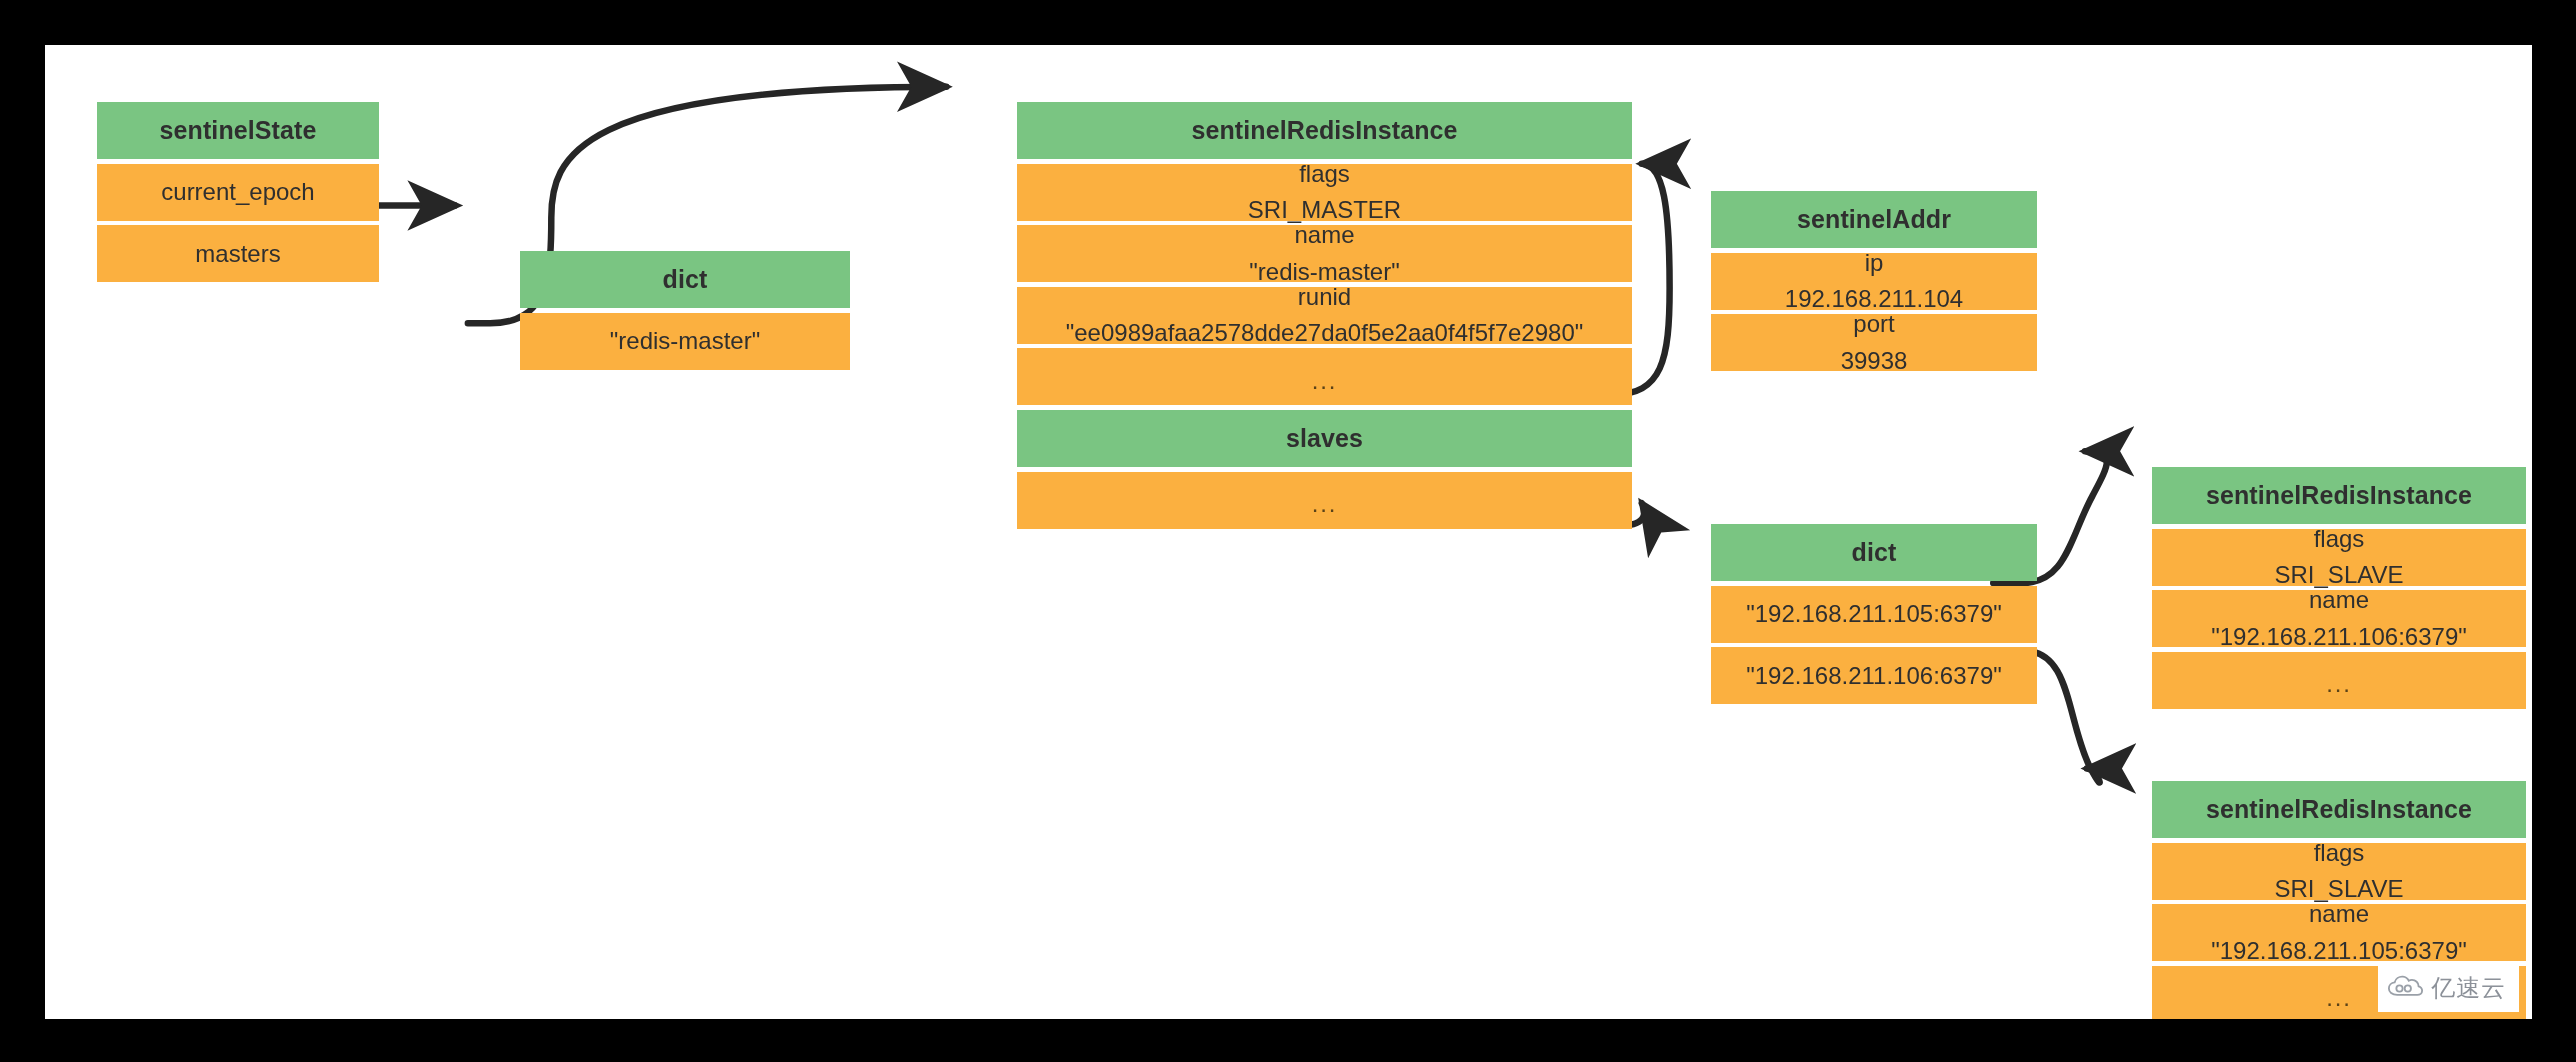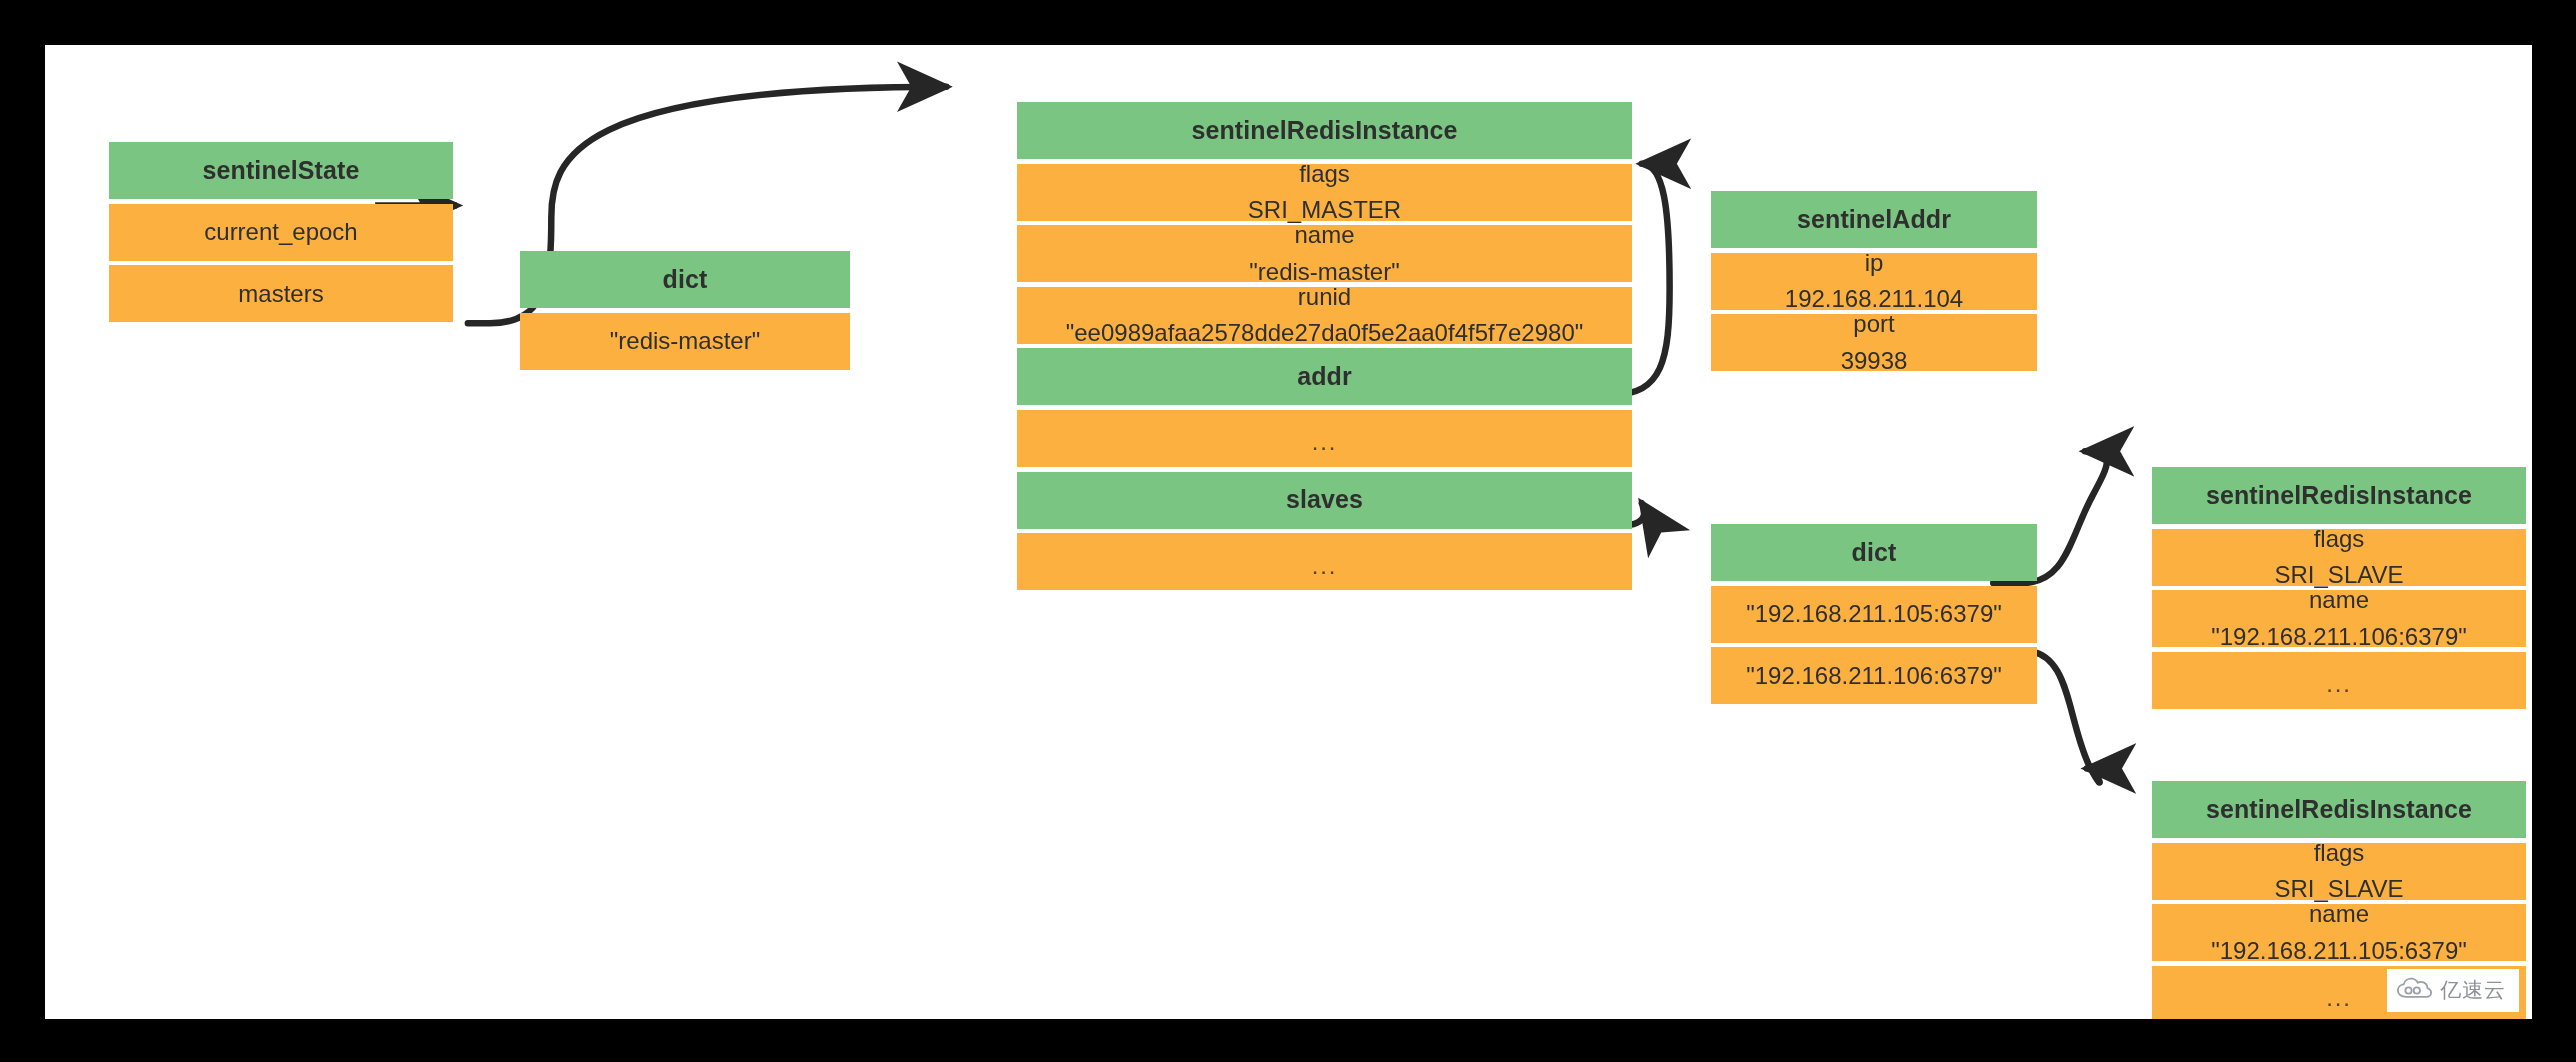--- a/index.html
+++ b/index.html
@@ -61,21 +61,21 @@
   }
   .row .k { display: block; }
   .row .v { display: block; margin-top: 8px; }
   .row.dots {
     font-size: 24px;
     letter-spacing: 1.9px;
     color: #5a4218;
   }
 
   
-  #n-sentinelState      { left: 64px;   top: 57px;  width: 344px; margin-top: 40px; }
+  #n-sentinelState      { left: 52px;   top: 57px;  width: 282px; }
   #n-sentinelState .hdr { height: 57px; }
   #n-sentinelState .fld { height: 57px; }
 
   #n-masters-dict       { left: 475px;  top: 206px; width: 330px; }
   #n-masters-dict .hdr  { height: 57px; }
   #n-masters-dict .fld  { height: 57px; }
 
   #n-master-instance        { left: 972px; top: 57px;  width: 615px; }
   #n-master-instance .hdr   { height: 57px; }
   #n-master-instance .fld   { height: 57px; }
@@ -112,21 +112,21 @@
     right: 13px;
     bottom: 7.4px;
     display: flex;
     align-items: center;
     gap: 7.4px;
     background: #ffffff;
     padding: 7.4px 13px 7.4px 9.3px;
     z-index: 6;
   }
   #watermark .wm-text {
-    font-size: 21px;
+    font-size: 24px;
     color: #8c9199;
     letter-spacing: 0.9px;
     font-family: "DejaVu Sans", sans-serif;
   }
 </style>
 </head>
 <body>
 
 <div id="stage">
   <div id="canvas">
@@ -180,23 +180,20 @@
         <span class="k">flags</span>
         <span class="v">SRI_MASTER</span>
       </div>
       <div class="row fld">
         <span class="k">name</span>
         <span class="v">"redis-master"</span>
       </div>
       <div class="row fld">
         <span class="k">runid</span>
         <span class="v">"ee0989afaa2578dde27da0f5e2aa0f4f5f7e2980"</span>
-      </div>
-      <div class="row hdr">
-        <span class="k">addr</span>
       </div>
       <div class="row fld dots">
         <span class="v">...</span>
       </div>
       <div class="row hdr">
         <span class="k">slaves</span>
       </div>
       <div class="row fld dots">
         <span class="v">...</span>
       </div>

